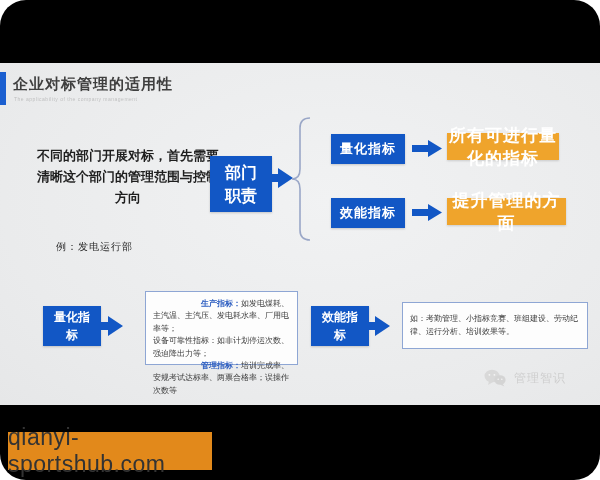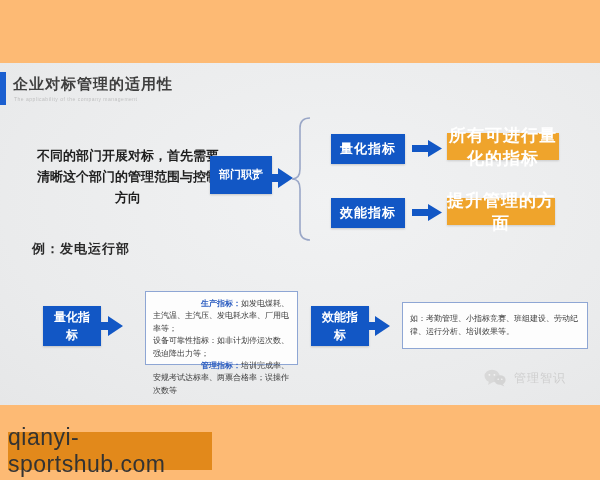--- a/index.html
+++ b/index.html
@@ -1,36 +1,36 @@
 <!DOCTYPE html>
 <html><head>
 <meta charset="utf-8">
 <style>
   html,body{margin:0;padding:0;background:#fff;}
-  .page{position:relative;width:600px;height:480px;background:#fdba74;overflow:hidden;
-        font-family:"Liberation Serif", serif;}
+  .page{position:relative;width:600px;height:480px;background:#000000;overflow:hidden;
+        font-family:"Liberation Serif", serif;border-radius:26px;}
   .slide{position:absolute;left:0;top:63px;width:600px;height:342px;
          background:radial-gradient(ellipse at 55% 40%, #f1f2f3 0%, #eaebec 70%, #e6e7e8 100%);}
   .title-accent{position:absolute;left:0;top:9px;width:6px;height:33px;background:#1b5fd0;}
   .slide-title{position:absolute;left:13px;top:12px;font-size:15px;font-weight:bold;color:#3f3f3f;letter-spacing:1px;}
   .slide-subtitle{position:absolute;left:14px;top:33px;font-size:5px;color:#9a9a9a;opacity:.55;letter-spacing:.5px;font-family:"Liberation Sans",sans-serif;}
   .intro{position:absolute;left:36px;top:83px;width:184px;text-align:center;
          font-size:13px;line-height:1.6;font-weight:bold;color:#1f1f1f;}
   .bluebox{position:absolute;background:#1257c5;color:#fff;display:flex;align-items:center;justify-content:center;
            text-align:center;font-weight:bold;box-shadow:0 1px 2px rgba(0,0,0,.18);}
-  .dept{left:210px;top:93px;width:44px;height:38px;font-size:11px;line-height:1.45;padding:0 9px;}
+  .dept{left:210px;top:93px;width:44px;height:56px;font-size:16px;line-height:1.45;padding:0 9px;}
   .mid-q{left:331px;top:71px;width:74px;height:30px;font-size:13px;letter-spacing:1px;}
   .mid-e{left:331px;top:135px;width:74px;height:30px;font-size:13px;letter-spacing:1px;}
   .bot-q{left:43px;top:243px;width:42px;height:40px;font-size:12px;line-height:1.5;padding:0 8px;}
   .bot-e{left:311px;top:243px;width:42px;height:40px;font-size:12px;line-height:1.5;padding:0 8px;}
   .yellowbox{position:absolute;background:#efa42c;color:#fff;display:flex;align-items:center;justify-content:center;
              text-align:center;font-weight:bold;font-size:17px;letter-spacing:1px;box-shadow:0 1px 2px rgba(0,0,0,.15);}
   .res-q{left:447px;top:70px;width:112px;height:27px;}
-  .res-e{left:447px;top:135px;width:108px;height:27px;}
-  .example{position:absolute;left:32px;top:177px;font-size:13px;font-weight:bold;color:#2a2a2a;letter-spacing:1px;}
+  .res-e{left:447px;top:135px;width:119px;height:27px;}
+  .example{position:absolute;left:56px;top:177px;font-size:10px;font-weight:normal;color:#2a2a2a;letter-spacing:1px;}
   .detailbox{position:absolute;background:#fdfdfd;border:1px solid #8ea6d4;color:#3a3a3a;
              font-size:8px;line-height:1.55;padding:6px 7px;box-sizing:border-box;}
   .detail-q{left:145px;top:228px;width:153px;height:74px;}
   .detail-e{left:402px;top:239px;width:186px;height:47px;display:flex;align-items:center;}
   .kw{color:#2b5cc0;font-weight:bold;margin-left:48px;}
   .arrow{position:absolute;}
   .watermark{position:absolute;left:484px;top:306px;display:flex;align-items:center;gap:8px;
              color:#cfcfcf;font-size:12px;letter-spacing:1px;font-family:"Liberation Sans",sans-serif;}
   .footer-box{position:absolute;left:8px;top:432px;width:204px;height:38px;background:#e2891b;
               display:flex;align-items:center;justify-content:center;}

